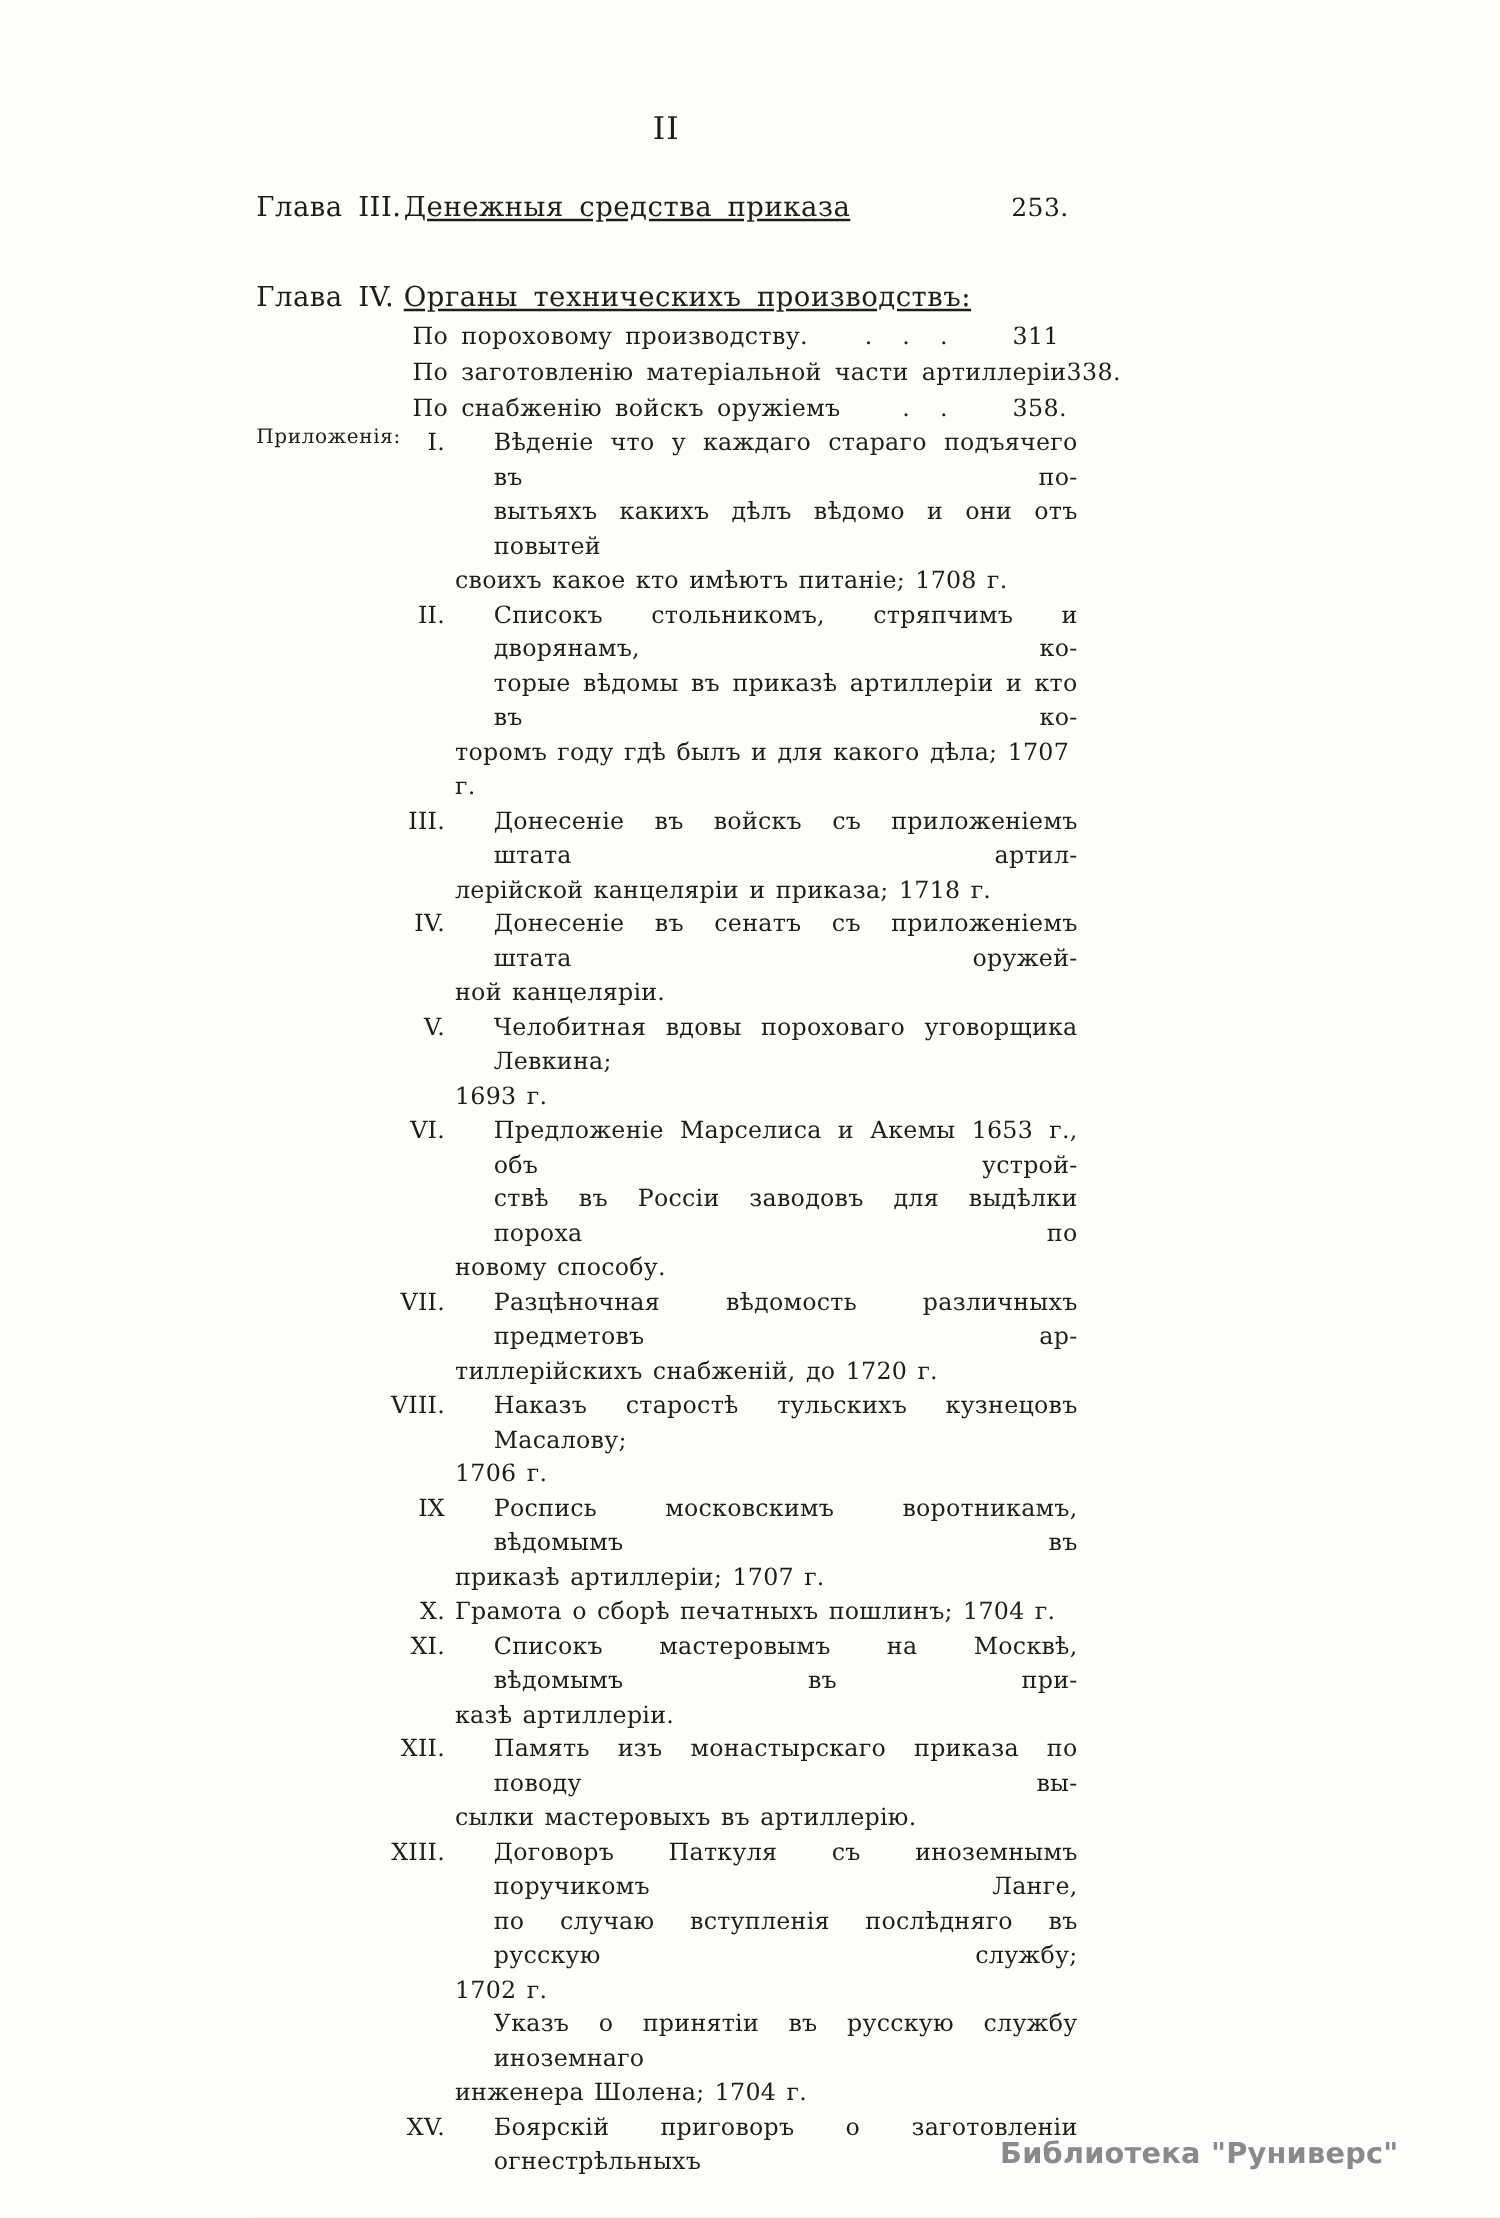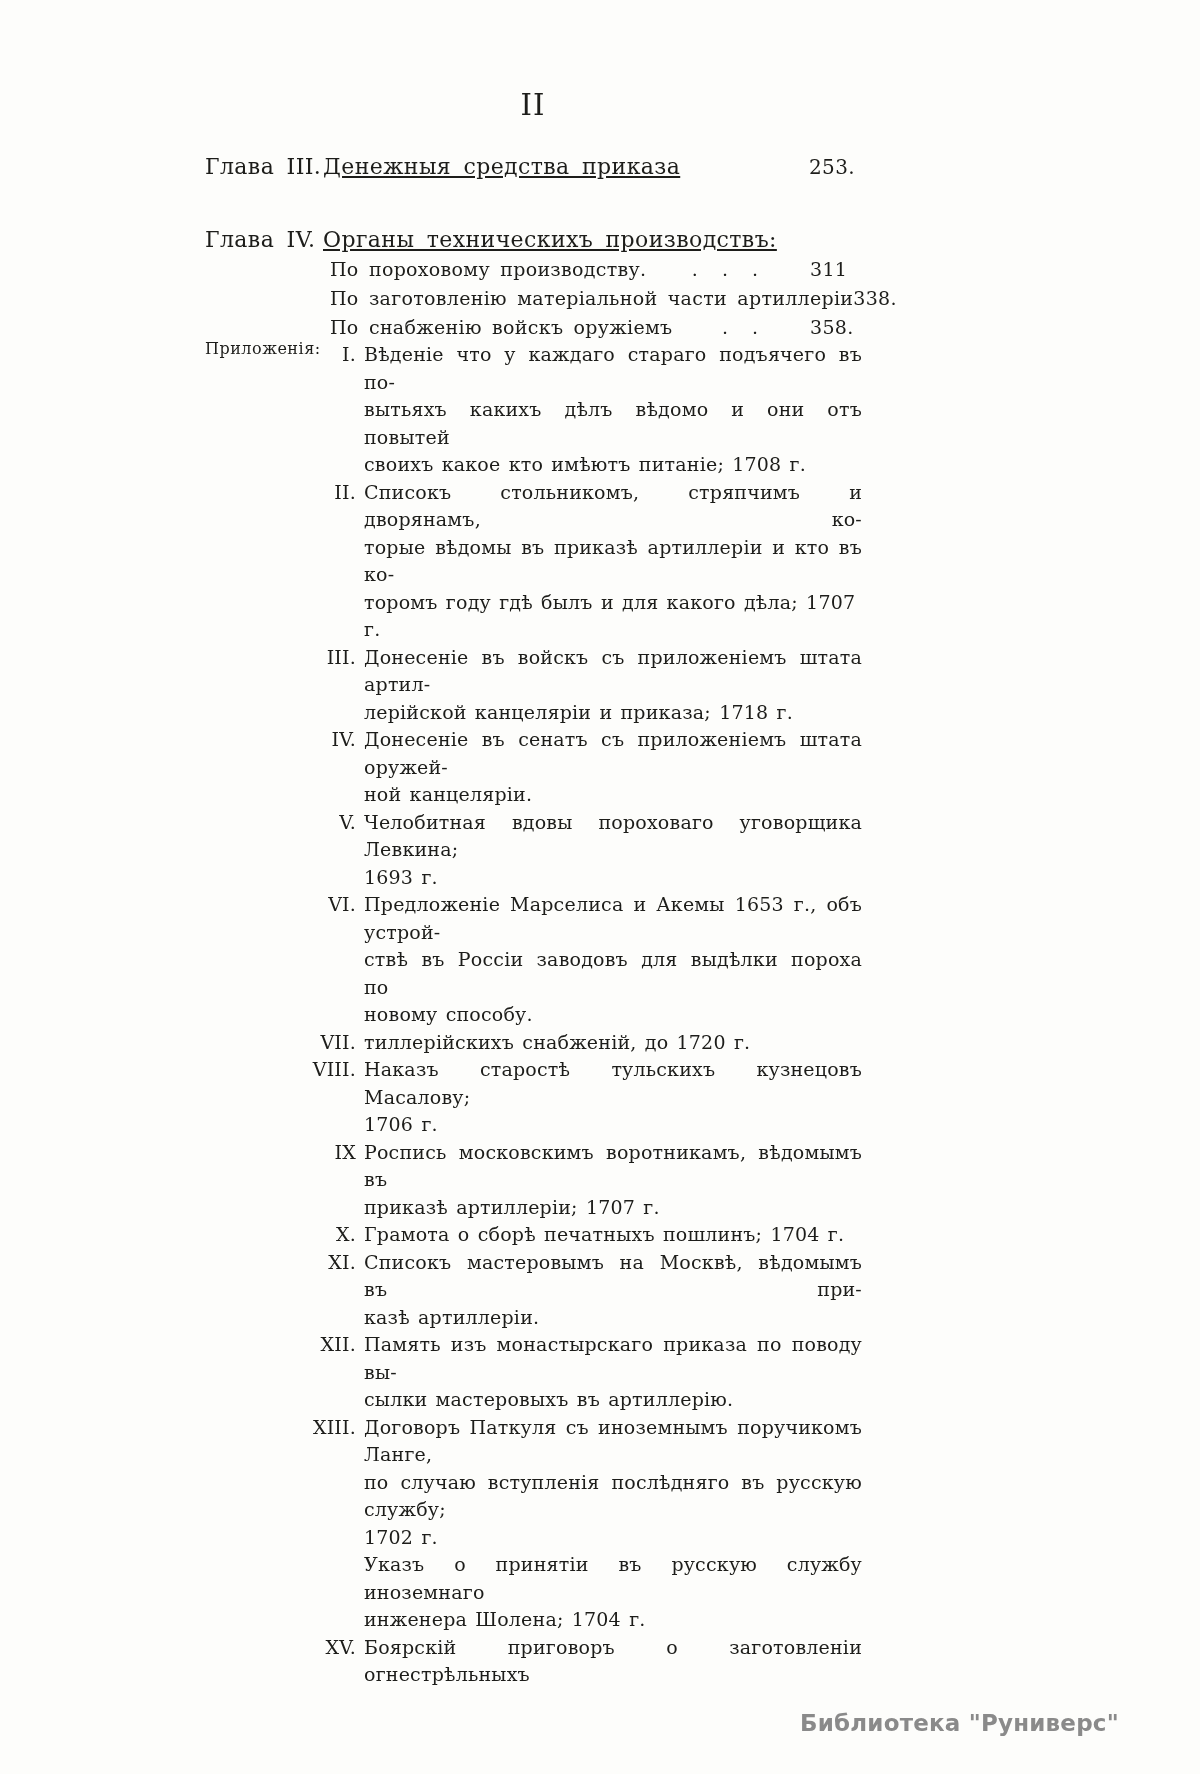--- a/index.html
+++ b/index.html
@@ -7,21 +7,21 @@
     position:relative;
     width:1200px;height:1774px;
     background:#fdfdfb;
     color:#1d1d1a;
     font-family:"DejaVu Serif", serif;
     overflow:hidden;
     margin:0 auto;
   }
   .pagenum{
     position:absolute;top:88px;left:205px;width:656px;
-    text-align:center;font-size:29px;letter-spacing:1px;
+    text-align:center;font-size:25px;letter-spacing:1px;
   }
   .chapters{
     position:absolute;top:152px;left:205px;width:653px;
     font-size:22px;letter-spacing:0.4px;word-spacing:5px;
   }
   .chapter-row{display:flex;align-items:baseline;line-height:29px;}
   .chapter-row + .chapter-row{margin-top:43px;}
   .ch-label{flex:none;width:118px;white-space:nowrap;}
   .ch-title{white-space:nowrap;text-decoration:underline;}
   .ch-page{margin-left:auto;flex:none;width:52px;text-align:center;font-size:20px;}
@@ -42,21 +42,21 @@
     position:absolute;left:296px;top:341px;width:566px;
     font-size:19px;letter-spacing:0.2px;
   }
   .app-item{display:flex;position:relative;}
   .app-numeral{
     flex:none;width:60px;text-align:right;padding-right:8px;
     line-height:27.5px;white-space:nowrap;
   }
   .app-lines{width:498px;word-spacing:2px;}
   .app-line{line-height:27.5px;}
-  .app-line.just{text-align:justify;text-align-last:justify;}
+  .app-line.just{text-align:justify;text-align-last:justify;margin-left:31px;}
   .watermark{
     position:absolute;left:800px;top:1710px;
     font-family:"DejaVu Sans", sans-serif;font-weight:bold;
     font-size:23px;color:#8a8a8a;letter-spacing:0.2px;white-space:nowrap;
   }
 </style>
 </head>
 <body>
 
 <div class="page">
@@ -138,20 +138,21 @@
         <span class="app-numeral">VI.</span>
         <div class="app-lines">
           <div class="app-line just">Предложеніе Марселиса и Акемы 1653 г., объ устрой-</div>
           <div class="app-line just">ствѣ въ Россіи заводовъ для выдѣлки пороха по</div>
           <div class="app-line">новому способу.</div>
         </div>
       </div>
       <div class="app-item">
         <span class="app-numeral">VII.</span>
         <div class="app-lines">
+          <div class="app-line just">Разцѣночная вѣдомость различныхъ предметовъ ар-</div>
           <div class="app-line">тиллерійскихъ снабженій, до 1720 г.</div>
         </div>
       </div>
       <div class="app-item">
         <span class="app-numeral">VIII.</span>
         <div class="app-lines">
           <div class="app-line just">Наказъ старостѣ тульскихъ кузнецовъ Масалову;</div>
           <div class="app-line">1706 г.</div>
         </div>
       </div>

